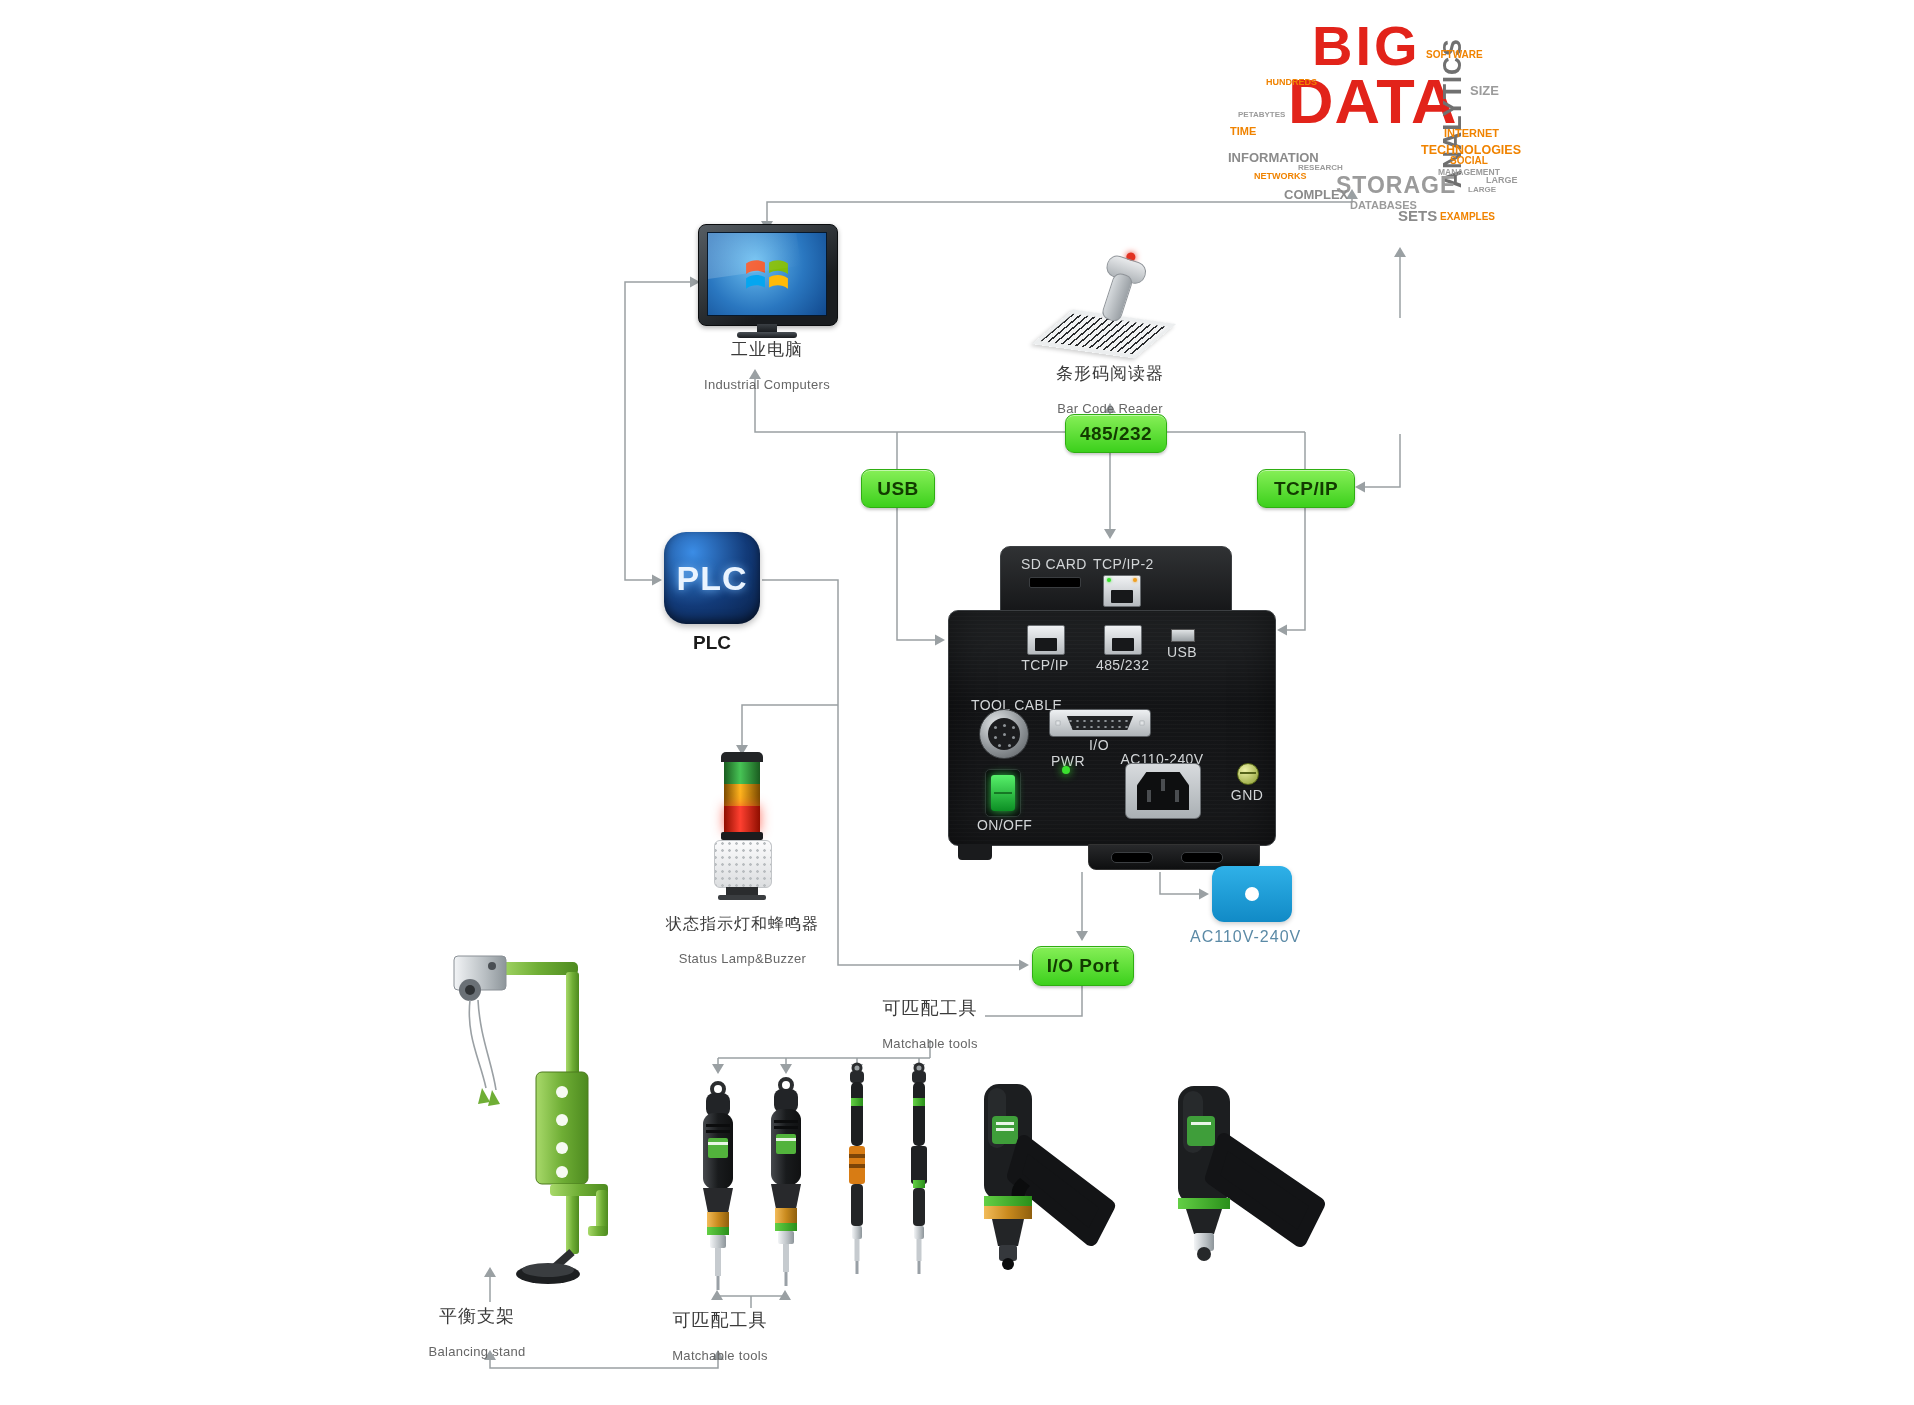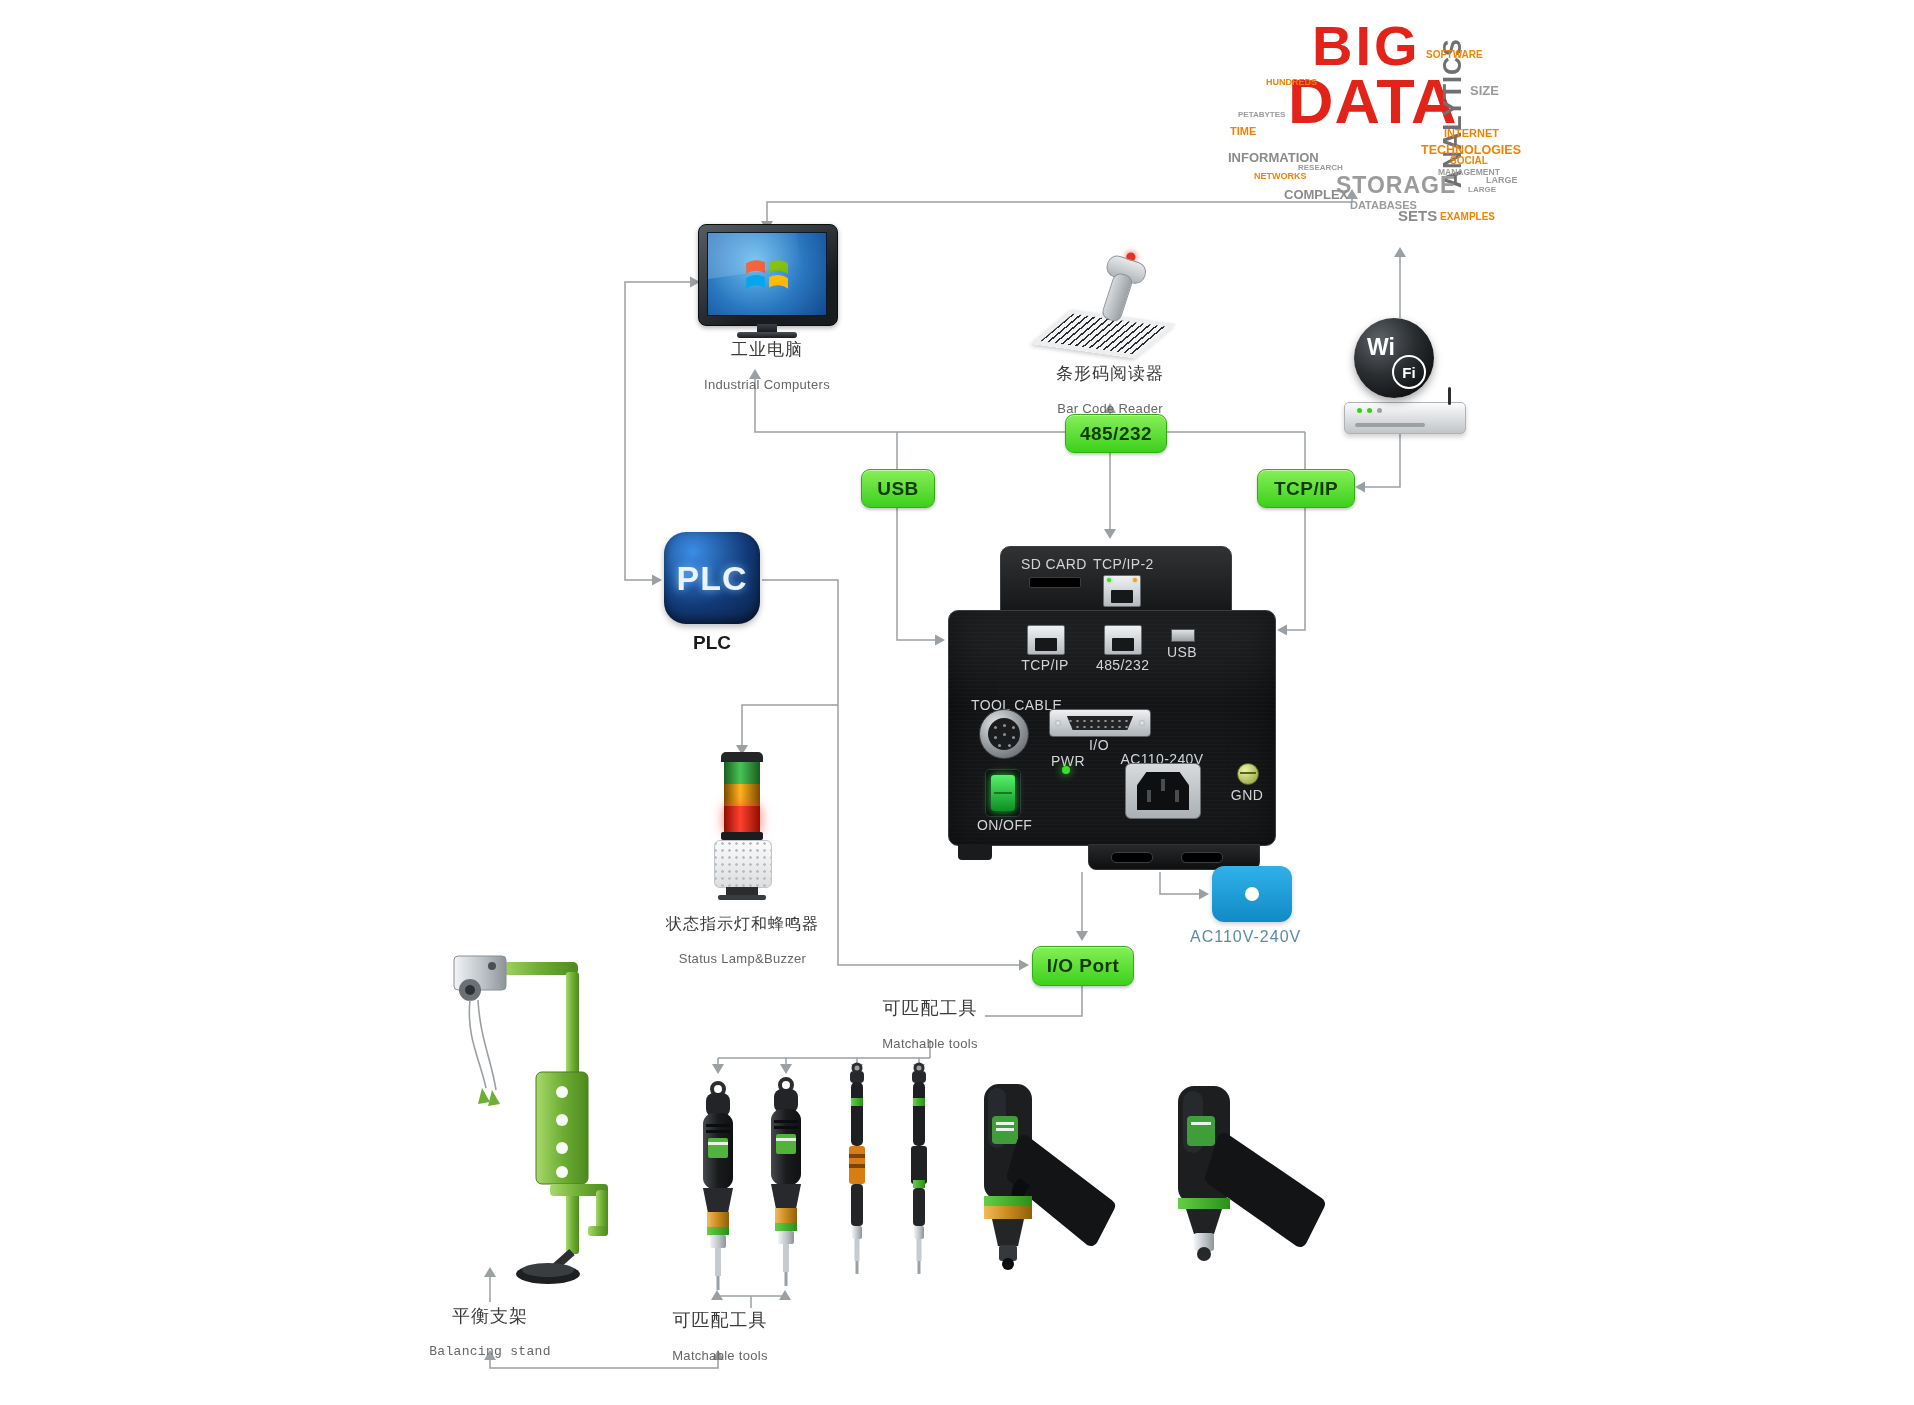--- a/index.html
+++ b/index.html
@@ -48,21 +48,21 @@
   .dlabel .en{font-size:13px;color:#666;margin-top:16px;letter-spacing:.3px;}
   .lbl-computer{left:667px;top:338px;width:200px;}
   .lbl-computer .zh{font-size:17px;}
   .lbl-barcode{left:1010px;top:362px;width:200px;}
   .lbl-barcode .zh{font-size:17px;}
   .lbl-plc{left:664px;top:632px;width:96px;text-align:center;font-weight:bold;font-size:19px;color:#1a1a1a;}
   .lbl-lamp{left:655px;top:914px;width:175px;}
   .lbl-lamp .zh{font-size:16px;}
   .lbl-acv{left:1190px;top:928px;width:125px;text-align:left;font-size:16px;color:#5b8aa6;letter-spacing:1px;}
   .lbl-tools-top{left:855px;top:996px;width:150px;}
-  .lbl-stand{left:405px;top:1304px;width:170px;font-family:Liberation Mono, monospace;}
+  .lbl-stand{left:392px;top:1304px;width:170px;}
   .lbl-tools-bottom{left:645px;top:1308px;width:150px;}
   
   .ctrl-name{position:absolute;left:1288px;top:626px;width:230px;text-align:center;}
   .ctrl-name .zh{font-size:17px;color:#222;letter-spacing:1px;}
   .ctrl-name .en{font-size:10.5px;color:#888;margin-top:3px;}
   .ctrl-name .models{margin-top:13px;font-size:15px;color:#777;letter-spacing:1.5px;line-height:26px;text-align:left;padding-left:55px;}
   
   .monitor{position:absolute;left:698px;top:224px;width:138px;height:116px;}
   .mon-frame{position:absolute;left:0;top:0;width:138px;height:100px;border-radius:8px;
              background:linear-gradient(150deg,#565d63,#191c1f 70%);border:1px solid #0b0d0f;
@@ -343,30 +343,20 @@
       <div class="laser"></div>
       <div class="head"></div>
       <div class="neck"></div>
     </div>
   </div>
   <div class="dlabel lbl-barcode">
     <div class="zh">条形码阅读器</div>
     <div class="en">Bar Code Reader</div>
   </div>
 
-  <div class="wifi">
-    <div class="router">
-      <i class="rled"></i>
-      <i class="ant"></i>
-    </div>
-    <div class="wifi-ball">
-      <span class="wi">Wi</span>
-      <span class="fi">Fi</span>
-    </div>
-  </div>
 
   <div class="badge badge-rs">485/232</div>
   <div class="badge badge-usb">USB</div>
   <div class="badge badge-tcpip">TCP/IP</div>
   <div class="badge badge-io">I/O Port</div>
 
   <div class="plc">
     <span class="plc-txt">PLC</span>
   </div>
   <div class="lbl-plc abs">PLC</div>

